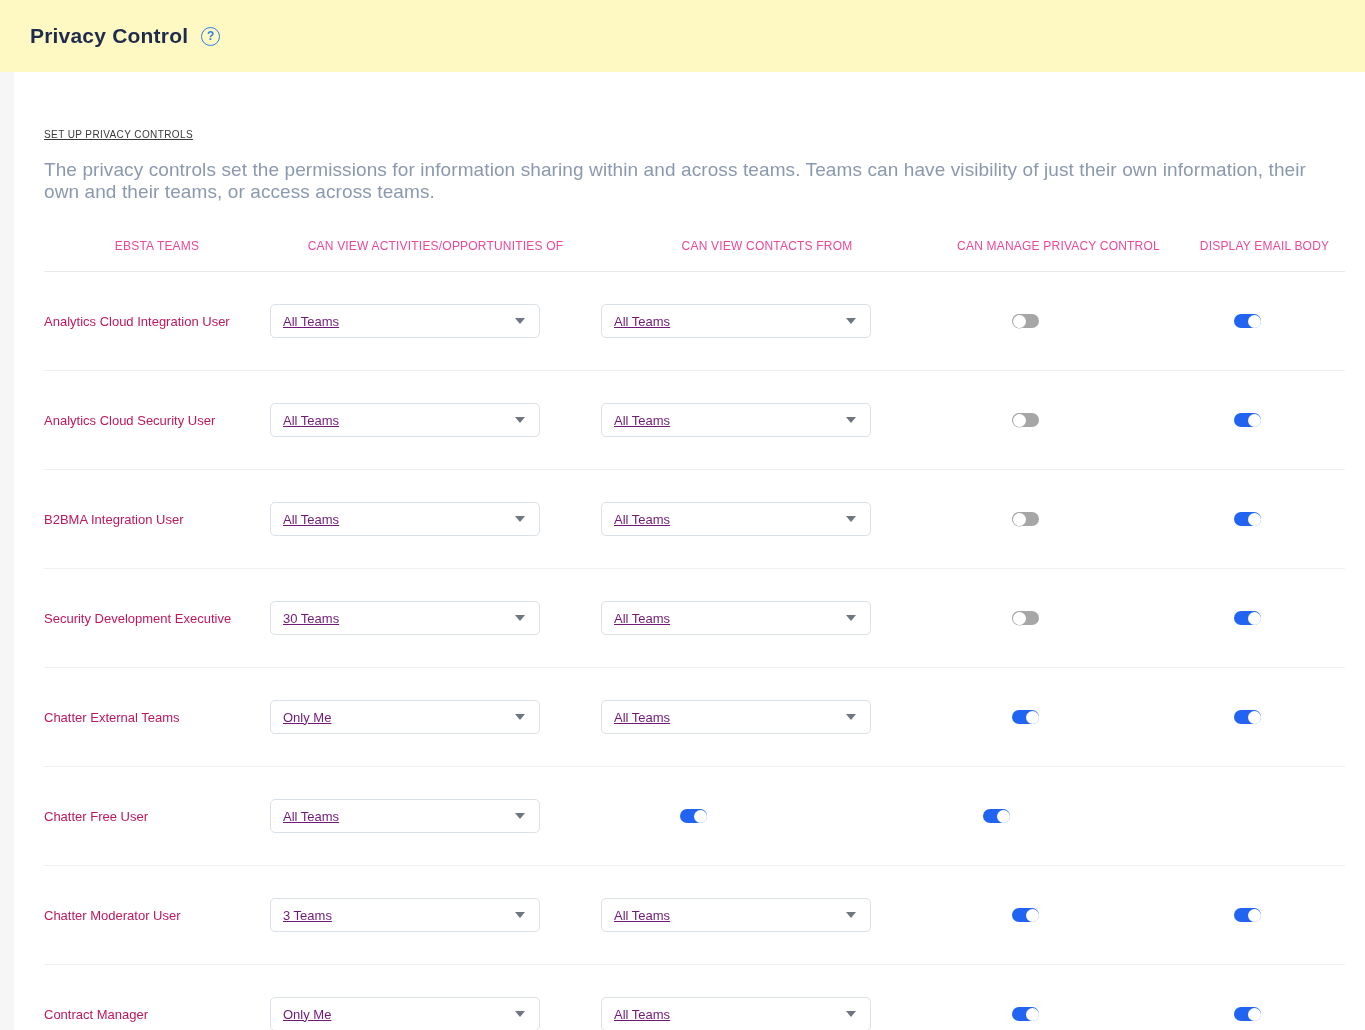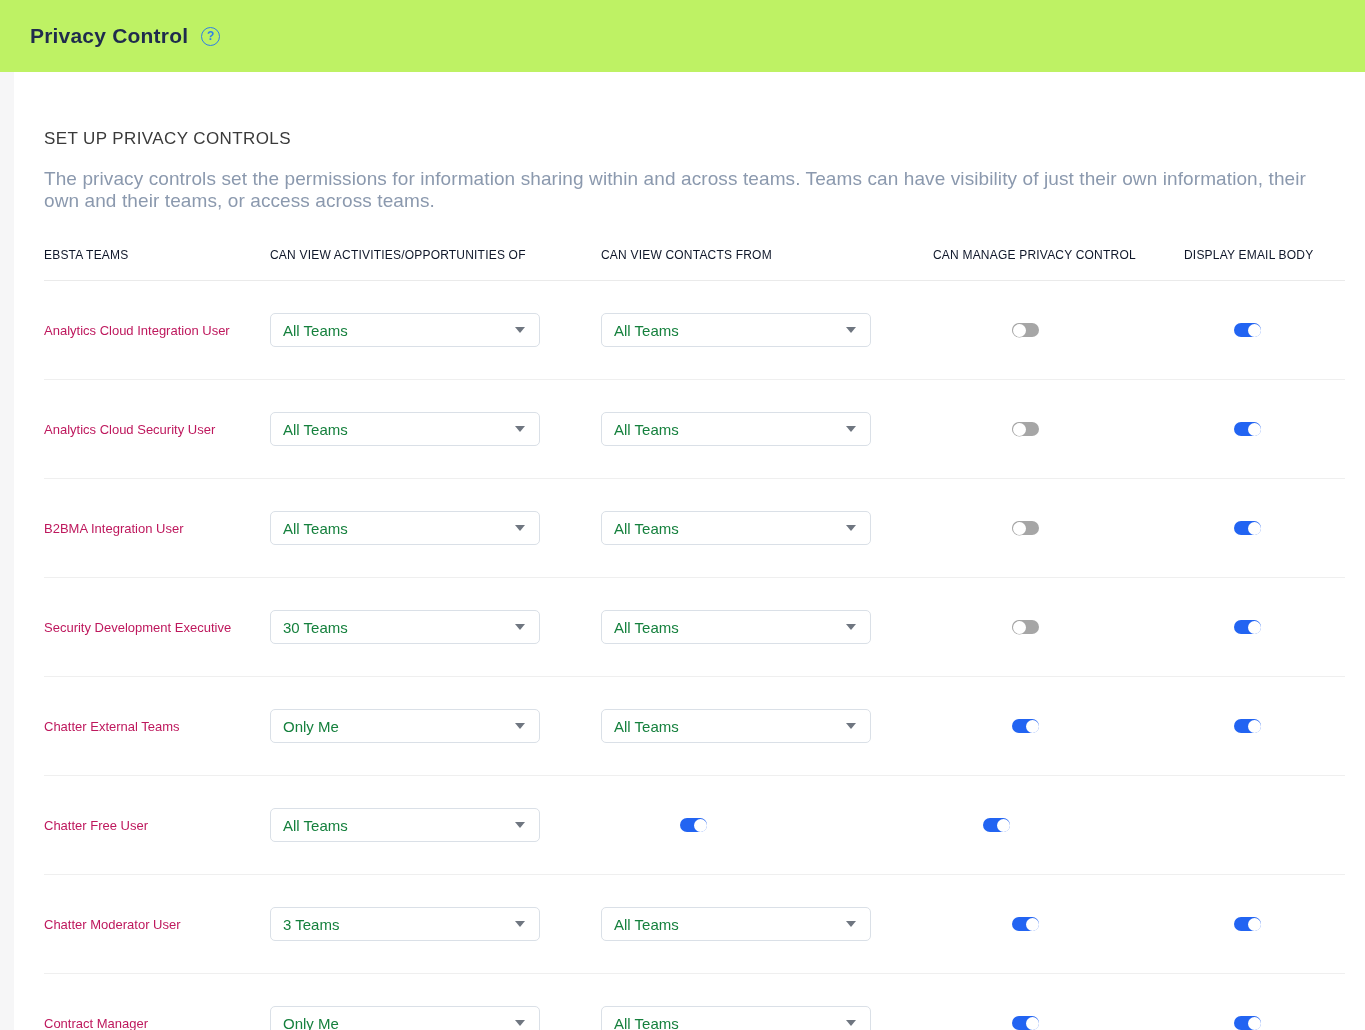--- a/index.html
+++ b/index.html
@@ -9,21 +9,21 @@
     font-family: "Liberation Sans", sans-serif;
     -webkit-font-smoothing: antialiased;
   }
 
   
   .top-header {
     height: 72px;
     display: flex;
     align-items: center;
     padding-left: 30px;
-    background: #bef264;
+    background: #fef9c3;
   }
   .page-title {
     font-size: 21px;
     font-weight: 600;
     color: #1f2b4d;
     letter-spacing: 0.2px;
   }
   .help-icon {
     width: 19px; height: 19px;
     margin-left: 13px;
@@ -43,24 +43,25 @@
   
   .card {
     margin-left: 14px;
     width: 1351px;
     height: 958px;
     background: #ffffff;
     padding: 57px 20px 0 30px;
   }
 
   .section-title {
-    font-size: 17px;
+    font-size: 10px;
     font-weight: 500;
     color: #3a3a3a;
     letter-spacing: 0.4px;
+    text-decoration: underline;
   }
   .section-desc {
     margin-top: 19px;
     font-size: 19px;
     color: #8b99ae;
     letter-spacing: 0.1px;
   }
 
   
   .grid {
@@ -68,23 +69,24 @@
     grid-template-columns: 226px 331px 332px 251px 161px;
     align-items: center;
   }
   .thead {
     margin-top: 36px;
     padding-bottom: 18px;
     border-bottom: 1px solid #eaeaea;
   }
   .th {
     font-size: 12px;
-    color: #0f172a;
+    color: #ec4899;
     letter-spacing: 0.2px;
     white-space: nowrap;
+    text-align: center;
   }
 
   .row {
     height: 99px;
     border-bottom: 1px solid #efefef;
   }
   .team-name {
     font-size: 13px;
     color: #be185d;
   }
@@ -96,22 +98,23 @@
     background: #fff;
     border: 1px solid #dae0e7;
     border-radius: 5px;
     display: flex;
     align-items: center;
     justify-content: space-between;
     padding: 0 14px 0 12px;
     cursor: pointer;
   }
   .select-value {
-    font-size: 15px;
-    color: #15803d;
+    font-size: 13px;
+    color: #701a75;
+    text-decoration: underline;
   }
   .caret {
     width: 0; height: 0;
     border-left: 5px solid transparent;
     border-right: 5px solid transparent;
     border-top: 6px solid #6f7680;
   }
 
   
   .toggle-cell-manage { padding-left: 79px; }

